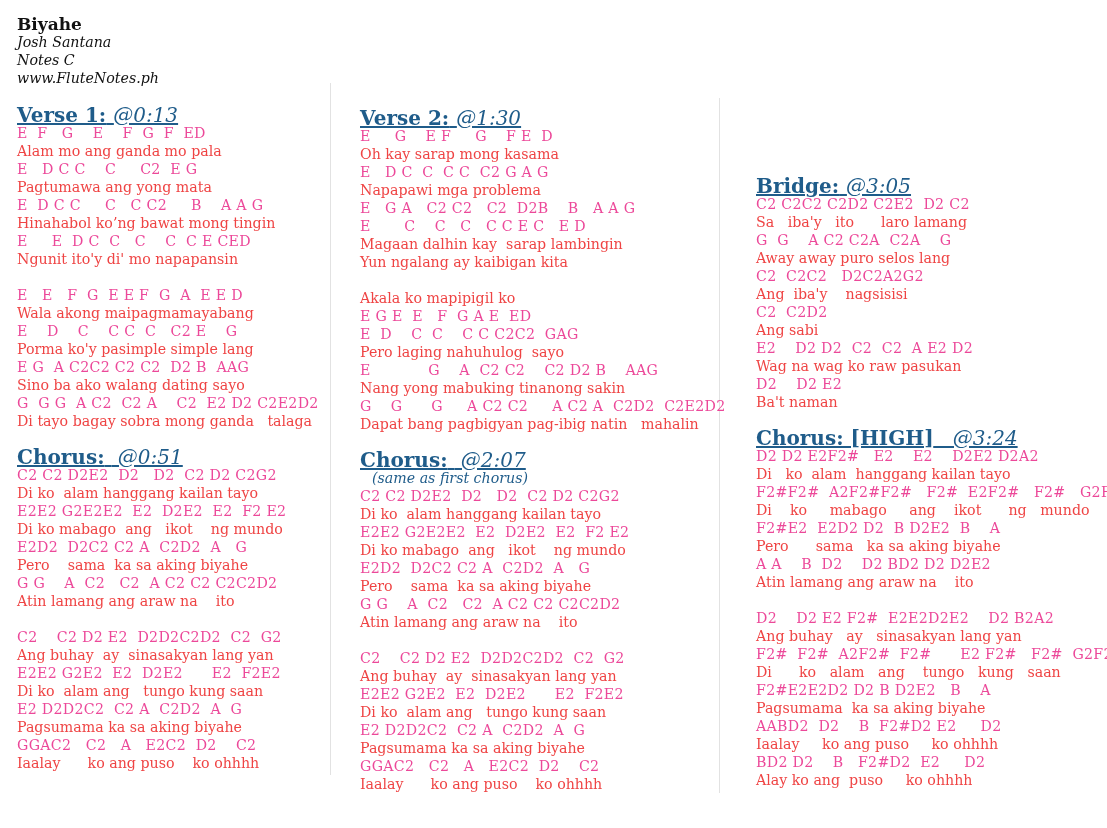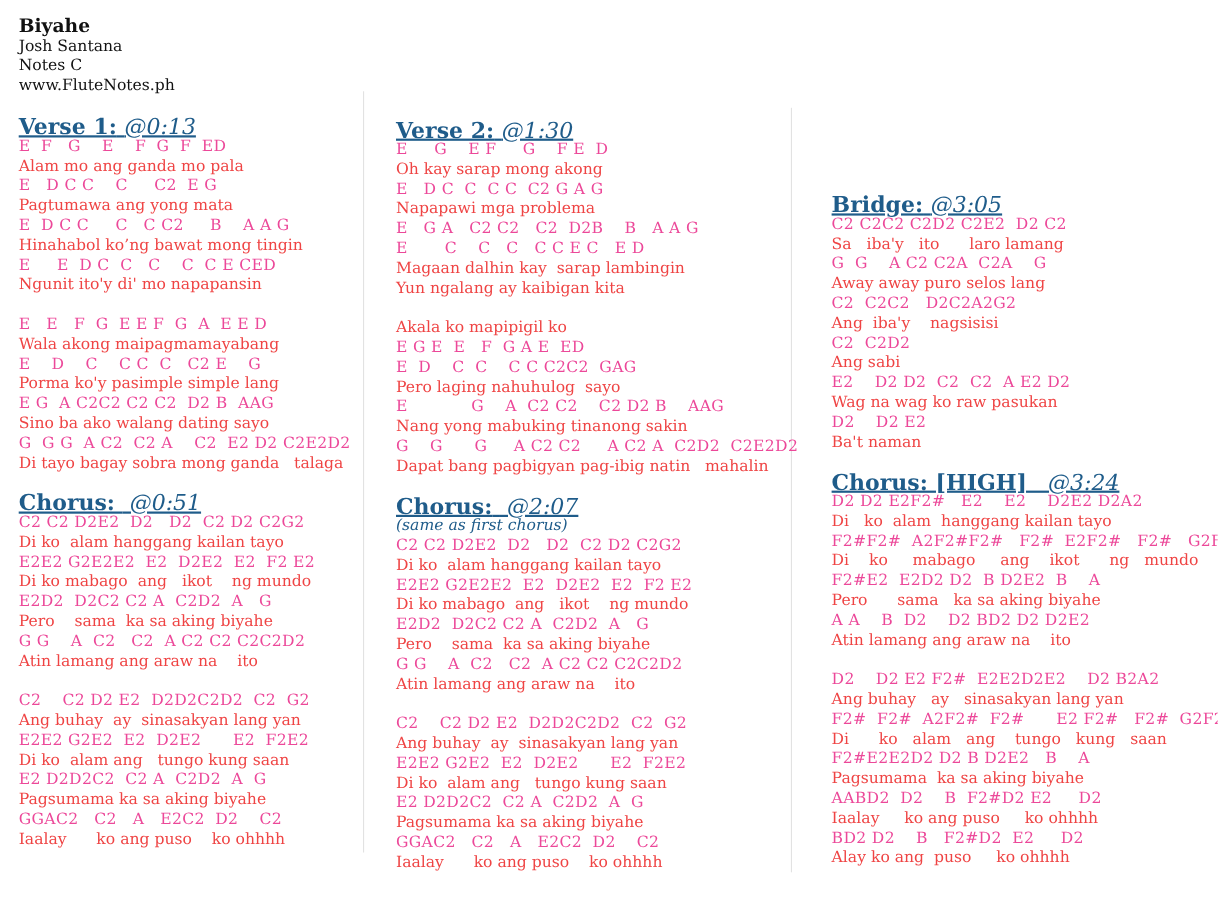--- a/index.html
+++ b/index.html
@@ -5,23 +5,23 @@
   html, body { margin:0; padding:0; background:#ffffff; }
   body { width:1107px; height:828px; position:relative; overflow:hidden;
          font-family:"DejaVu Serif","Liberation Serif",serif; font-size:14px; color:#111; }
   .col { position:absolute; }
   .line { height:18px; line-height:18px; white-space:pre; font-size:14.2px; }
   .note { color:#ec4899; letter-spacing:0.3px; }
   .lyric { color:#ef4444; }
   .gap { height:18px; }
   .heading { height:18px; line-height:18px; color:#1f5c8a; font-weight:bold; white-space:pre; font-size:20px;text-decoration:underline; }
   .heading .ts { font-weight:normal; font-style:italic; }
-  .subnote { height:18px; line-height:18px; color:#1f5c8a; font-style:italic; white-space:pre; font-size:14.2px; }
+  .subnote { height:18px; line-height:18px; color:#1f5c8a; font-style:italic; white-space:pre; font-size:14.2px;margin-left:12px; }
   .title { font-weight:bold; height:18px; line-height:18px; font-size:17px; }
-  .meta { height:18px; line-height:18px; font-size:14.2px; }
+  .meta { font-style:italic; height:18px; line-height:18px; font-size:14.2px; }
   .divider { position:absolute; width:1px; background:#e2e2e2; }
   .section { margin:0; }
 </style>
 </head>
 <body>
 
 <div class="col" style="left:17px; top:15px;">
   <div class="title">Biyahe</div>
   <div class="meta">Josh Santana</div>
   <div class="meta">Notes C</div>
@@ -72,21 +72,21 @@
     <div class="line lyric">Pagsumama ka sa aking biyahe</div>
     <div class="line note">GGAC2   C2   A   E2C2  D2    C2</div>
     <div class="line lyric">Iaalay      ko ang puso    ko ohhhh</div>
   </div>
 </div>
 
 <div class="col" style="left:360px; top:109px;">
   <div class="section">
     <div class="heading"><span>Verse 2:</span> <span class="ts">@1:30</span></div>
     <div class="line note">E     G    E F     G    F E  D</div>
-    <div class="line lyric">Oh kay sarap mong akong</div>
+    <div class="line lyric">Oh kay sarap mong kasama</div>
     <div class="line note">E   D C  C  C C  C2 G A G</div>
     <div class="line lyric">Napapawi mga problema</div>
     <div class="line note">E   G A   C2 C2   C2  D2B    B   A A G</div>
     <div class="line note">E       C    C   C   C C E C   E D</div>
     <div class="line lyric">Magaan dalhin kay  sarap lambingin</div>
     <div class="line lyric">Yun ngalang ay kaibigan kita</div>
     <div class="gap"></div>
     <div class="line lyric">Akala ko mapipigil ko</div>
     <div class="line note">E G E  E   F  G A E  ED</div>
     <div class="line note">E  D    C  C    C C C2C2  GAG</div>

